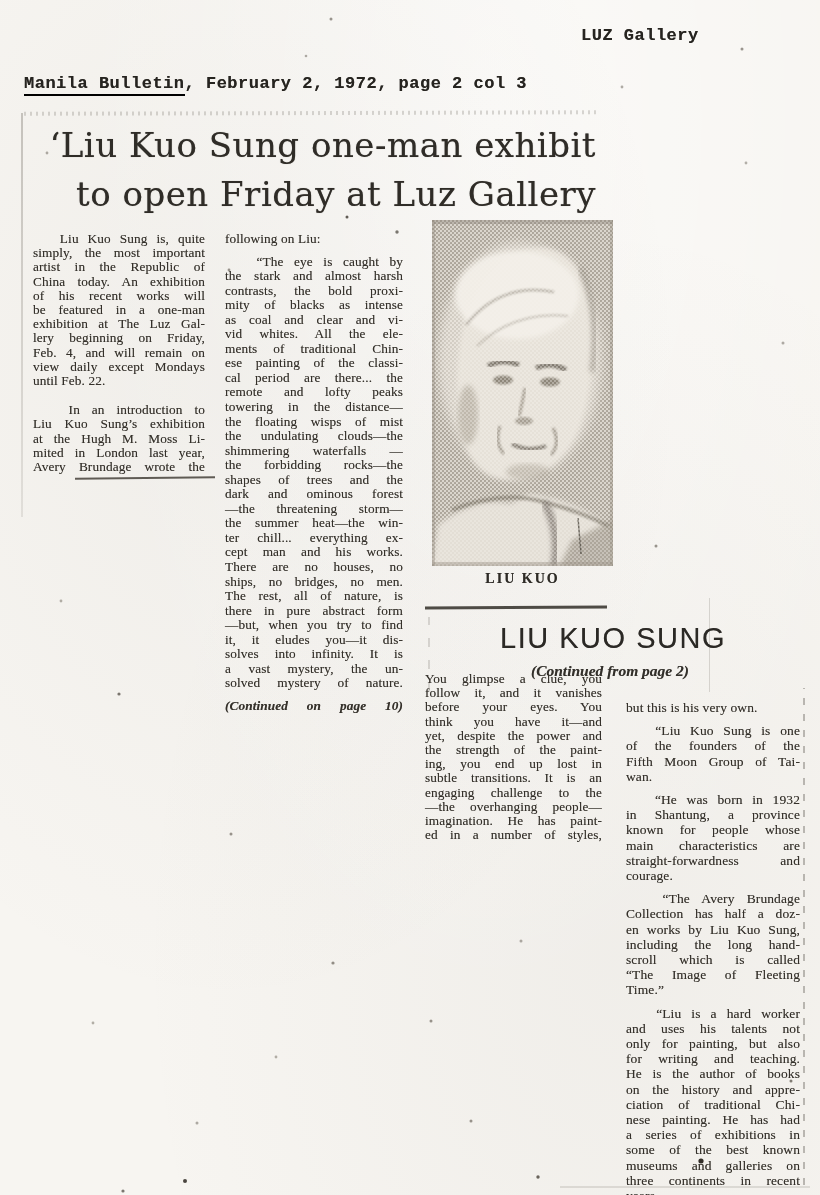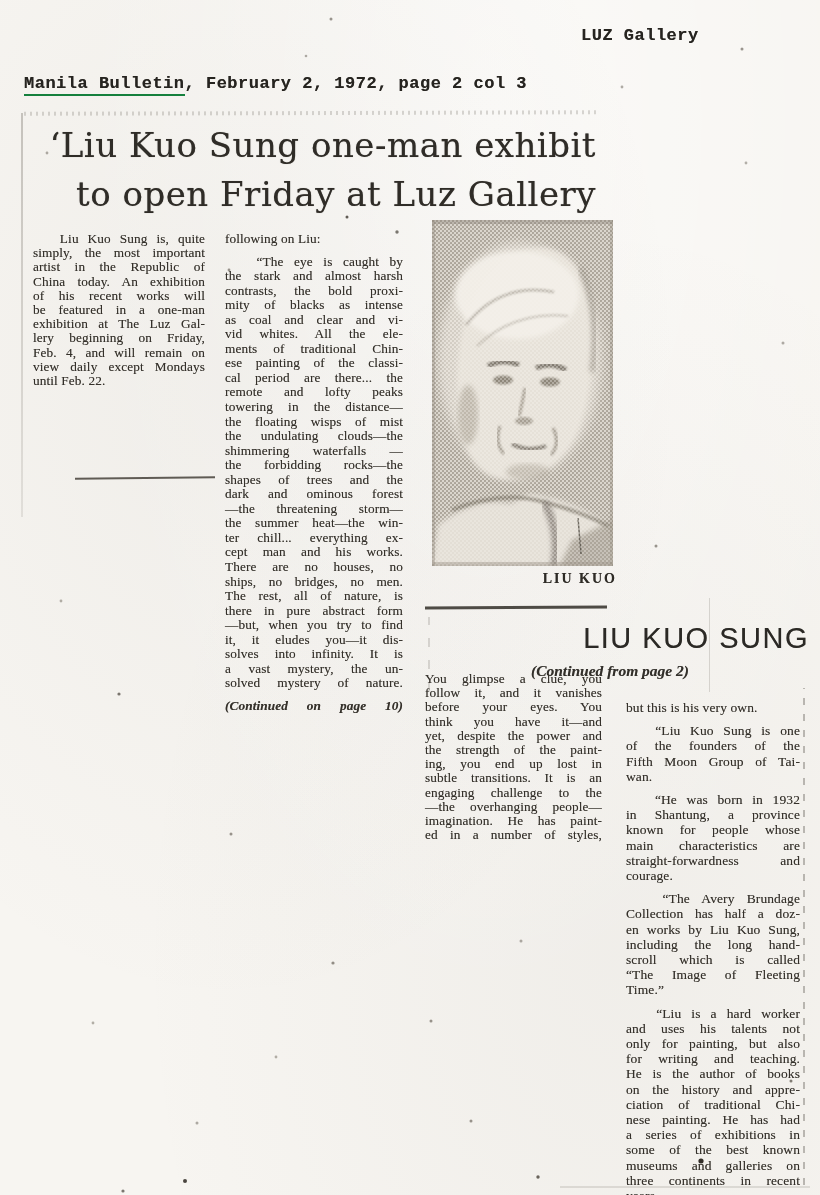--- a/index.html
+++ b/index.html
@@ -16,21 +16,21 @@
 
   
   .typewriter {
     font-family:"Liberation Mono", monospace;
     font-weight:700; color:#262420; letter-spacing:0.5px;
     text-shadow:0 0 0.6px rgba(35,30,25,0.6);
     text-align:center;
   }
   #masthead { left:581px; top:26px; font-size:17px; }
   #source-line { left:24px; top:74px; font-size:17px; white-space:nowrap; }
-  #source-line .underlined { border-bottom:2px solid #15803d; padding-bottom:1px; }
+  #source-line .underlined { border-bottom:2px solid #000000; padding-bottom:1px; }
 
   
   #headline { left:30px; top:121px; width:566px; text-align:right;
     font-family:"DejaVu Serif", serif; font-weight:400; color:#2f2c27;
     font-size:34px; line-height:49px; letter-spacing:0.5px;
     text-shadow:0 0 0.7px rgba(47,44,39,0.55); }
 
   
   .newscol { color:#34302a; text-shadow:0 0 0.6px rgba(52,48,42,0.45); }
   .para { margin:8px; }
@@ -43,28 +43,28 @@
   #col2 { left:217px; top:224px; width:194px; font-size:13.3px; line-height:14.55px; }
   #col2 .p2 { margin-top:5px; }
   #colA { left:417px; top:664px; width:193px; font-size:13.3px; line-height:14.2px; }
   #colB { left:618px; top:692px; width:190px; font-size:13.5px; line-height:15.2px; }
 
   #col1-rule { left:75px; top:477px; width:140px; height:2px; background:#45413a;
     transform:rotate(-0.6deg); opacity:0.85; }
 
   
   #photo { left:432px; top:220px; width:181px; height:346px; }
-  #photo-caption { left:428px; top:571px; width:189px; text-align:right;
+  #photo-caption { left:428px; top:571px; width:189px; text-align:center;
     font-weight:700; font-size:14px; letter-spacing:2px; color:#2e2b26;
     text-shadow:0 0 0.6px rgba(46,43,38,0.5); }
   #section-rule { left:425px; top:606px; width:182px; height:2.5px; background:#3c3832;
     transform:rotate(-0.25deg); opacity:0.9; }
 
   
-  #cont-heading { left:417px; top:622px; width:392px; text-align:right;
+  #cont-heading { left:417px; top:622px; width:392px; text-align:center;
     font-family:"Liberation Sans", sans-serif; font-weight:400; font-size:29px;
     letter-spacing:1.5px; color:#2b2925; text-shadow:0 0 0.6px rgba(43,41,37,0.5); }
   #cont-subheading { left:417px; top:662px; width:386px; text-align:center;
     font-style:italic; font-weight:700; font-size:15.5px; color:#322f2a;
     text-shadow:0 0 0.6px rgba(50,47,42,0.5); }
 
   
   .edge { pointer-events:none; }
   #edge-top { left:24px; top:111px; width:572px; height:4px; opacity:0.4;
     background:repeating-linear-gradient(90deg, rgba(88,82,72,0.55) 0 2px, transparent 2px 6px);
@@ -133,20 +133,27 @@
       <div class="tl">simply, the most important</div>
       <div class="tl">artist in the Republic of</div>
       <div class="tl">China today. An exhibition</div>
       <div class="tl">of his recent works will</div>
       <div class="tl">be featured in a one-man</div>
       <div class="tl">exhibition at The Luz Gal-</div>
       <div class="tl">lery beginning on Friday,</div>
       <div class="tl">Feb. 4, and will remain on</div>
       <div class="tl">view daily except Mondays</div>
       <div class="tl tl-end">until Feb. 22.</div>
+    </div>
+  <div class="para p2">
+      <div class="tl">&nbsp;&nbsp;&nbsp;In an introduction to</div>
+      <div class="tl">Liu Kuo Sung’s exhibition</div>
+      <div class="tl">at the Hugh M. Moss Li-</div>
+      <div class="tl">mited in London last year,</div>
+      <div class="tl">Avery Brundage wrote the</div>
     </div>
 </div>
 <div class="abs" id="col1-rule"></div>
 
 <div class="abs newscol" id="col2">
   <div class="para p1">
       <div class="tl tl-end">following on Liu:</div>
     </div>
   <div class="para p2">
       <div class="tl">&nbsp;&nbsp;&nbsp;“The eye is caught by</div>

